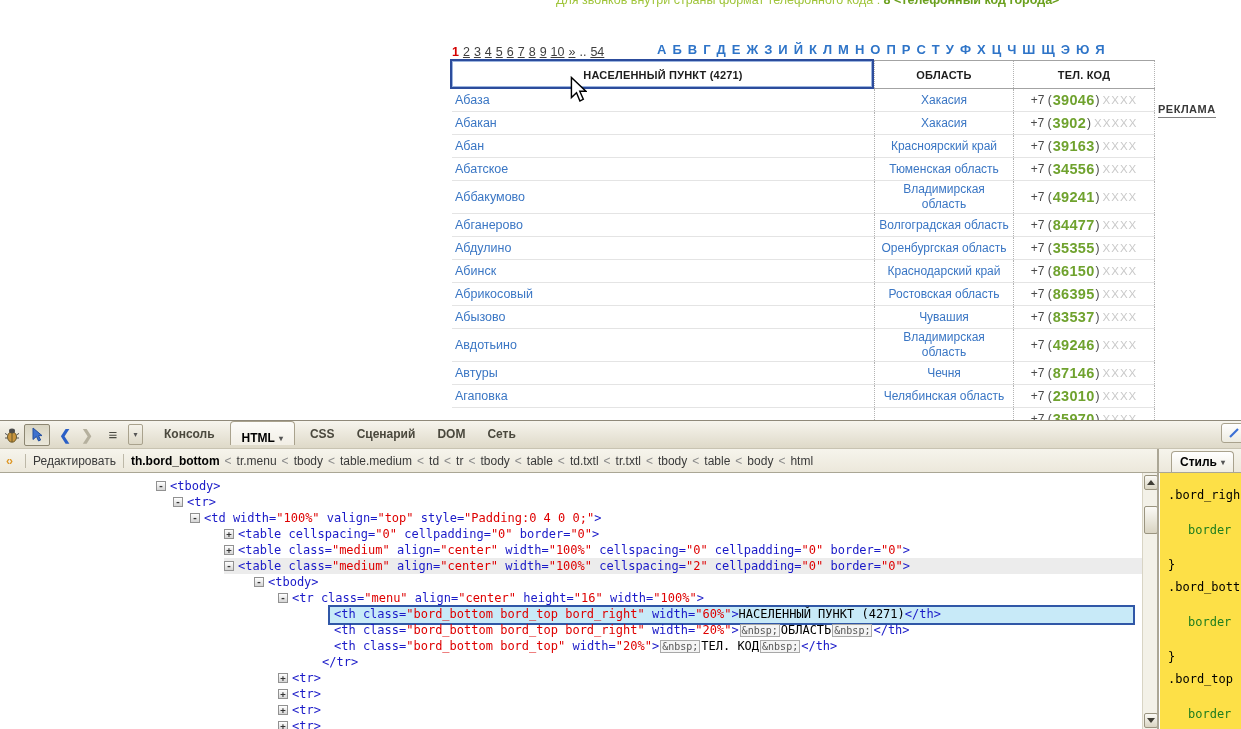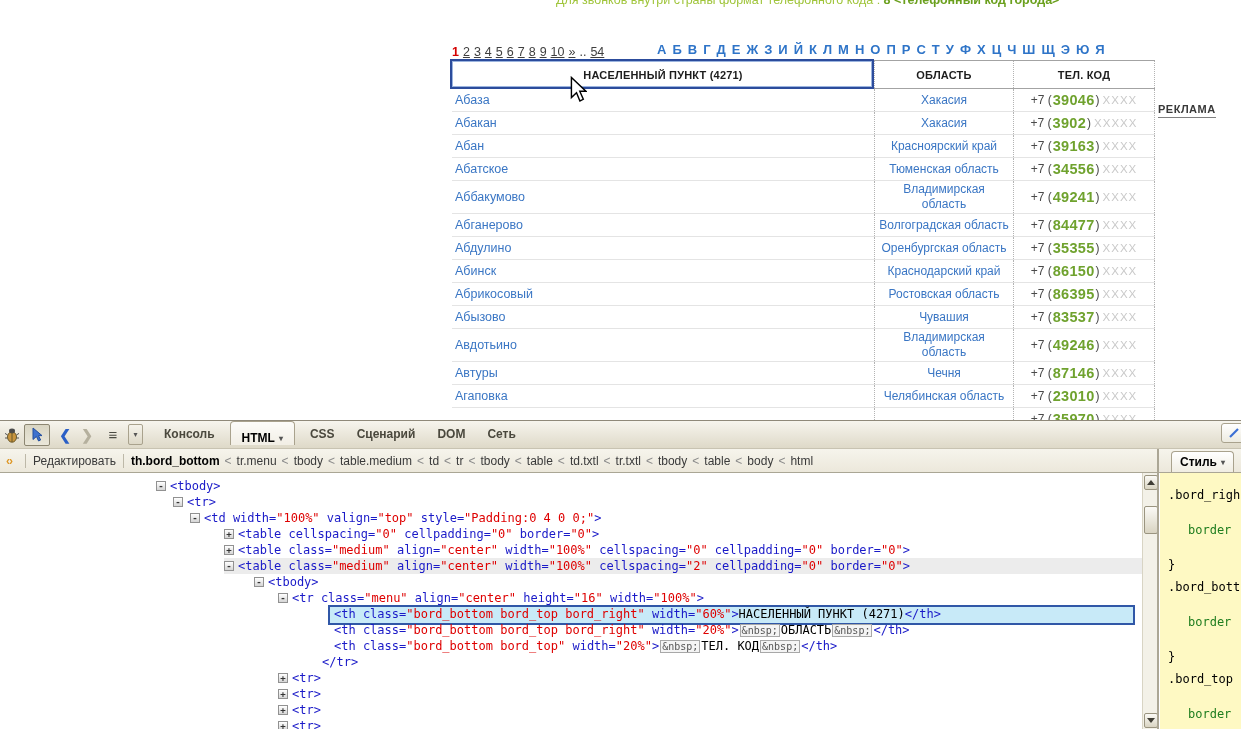--- a/index.html
+++ b/index.html
@@ -116,21 +116,21 @@
         border-left:1px solid #D8D4C4; }
   .sb-btn { position:absolute; left:1px; width:12px; height:13px; border:1px solid #9A9480; border-radius:2px;
             background:linear-gradient(#FBFAF6,#D9D4C2); cursor:pointer; }
   .sb-up { top:2px; } .sb-down { bottom:2px; } .sb-thumb { top:33px; height:26px; }
   .tri-up { display:block; width:0; height:0; border-left:4px solid transparent;
             border-right:4px solid transparent; border-bottom:5px solid #3F3D35; margin:4px auto 0; }
   .tri-down { display:block; width:0; height:0; border-left:4px solid transparent;
               border-right:4px solid transparent; border-top:5px solid #3F3D35; margin:4px auto 0; }
 
   .fb-divider { position:absolute; left:1157px; top:-24px; width:2px; height:281px; background:#ABA695; }
-  .fb-right { position:absolute; left:1160px; top:0; width:73px; height:249px; background:#fef9c3;
+  .fb-right { position:absolute; left:1160px; top:0; width:73px; height:249px; background:#fde047;
               overflow:hidden; padding:8px 0 0 8px; font:12px "DejaVu Sans Mono",monospace; }
   .css-line { line-height:15px; white-space:pre;margin-top:20px; }
   .css-sel { color:#000; margin-top:7px; }
   .css-prop { color:#1F7D1F; padding-left:20px; }
   .css-close { color:#000; }
   .css-header { font:bold 11px "Liberation Sans",sans-serif; color:#000;
                 background:linear-gradient(#EFEDE4,#DDD8C8); border-top:1px solid #C5C0B0;
                 border-bottom:1px solid #C5C0B0; margin:7px 0 4px -8px; padding:3px 0 3px 8px; }
 </style>
 </head>

